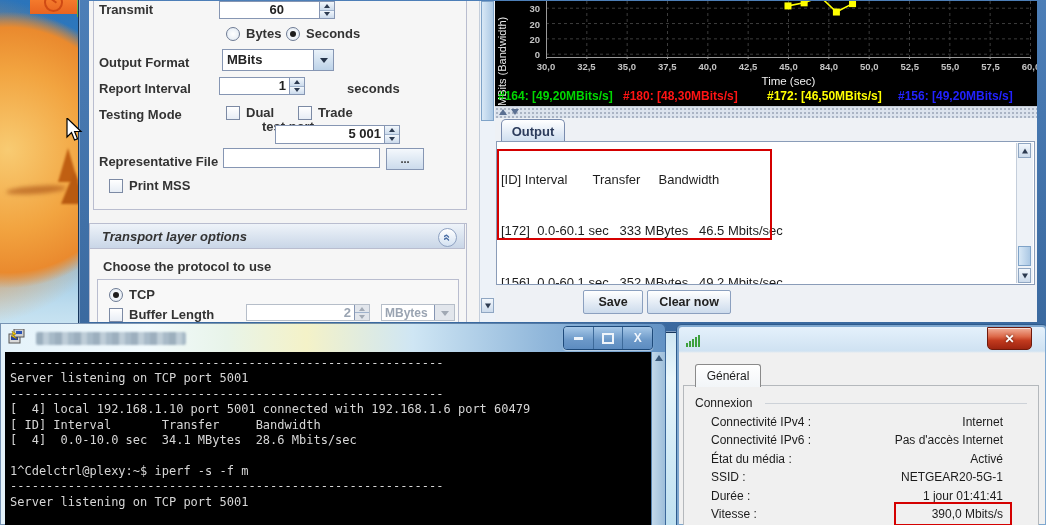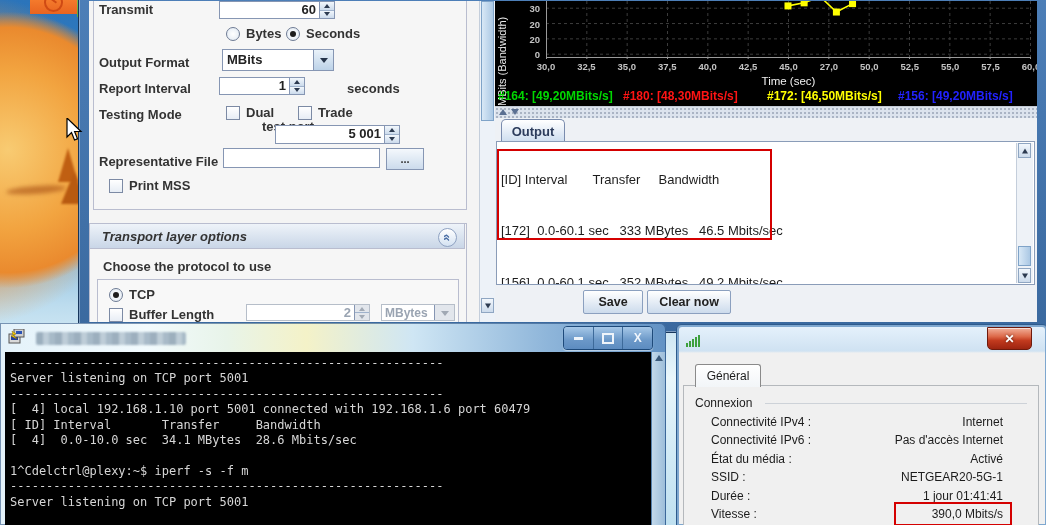--- a/index.html
+++ b/index.html
@@ -160,21 +160,21 @@
     <div class="green-sliver"></div>
   </div>
 
   <div class="jperf">
     <div class="jperf-content">
 
       <div class="jform">
         <div class="groupbox abs" style="left:4px;top:-6px;width:372px;height:213px;"></div>
 
         <div class="jlabel abs" style="left:10px;top:1px;">Transmit</div>
-        <div class="spinner abs" style="left:130px;top:0px;width:116px;height:18px;">
+        <div class="spinner abs" style="left:130px;top:0px;width:116px;height:18px;gap:32px;">
           <div class="spin-val">60</div>
           <div class="spin-btns">
               <div class="sb up"></div>
               <div class="sb dn"></div>
             </div>
         </div>
 
         <div class="optrow" style="left:137px;top:25px;">
           <div class="radio"></div>
           <div class="jlabel">Bytes</div>
@@ -315,21 +315,21 @@
               </svg>
           </div>
           <div class="xticks" id="xticks">
               <span style="left: 0%;">30,0</span>
               <span style="left: 8.33333%;">32,5</span>
               <span style="left: 16.6667%;">35,0</span>
               <span style="left: 25%;">37,5</span>
               <span style="left: 33.3333%;">40,0</span>
               <span style="left: 41.6667%;">42,5</span>
               <span style="left: 50%;">45,0</span>
-              <span style="left: 58.3333%;">27,0</span>
+              <span style="left: 58.3333%;">84,0</span>
               <span style="left: 66.6667%;">50,0</span>
               <span style="left: 75%;">52,5</span>
               <span style="left: 83.3333%;">55,0</span>
               <span style="left: 91.6667%;">57,5</span>
               <span style="left: 100%;">60,0</span>
             </div>
           <div class="xlab">Time (sec)</div>
           <div class="legend">
             <span style="left: 3px; color: rgb(0, 216, 0);">#164: [49,20MBits/s]</span>
             <span style="left: 128px; color: rgb(255, 20, 20);">#180: [48,30MBits/s]</span>

